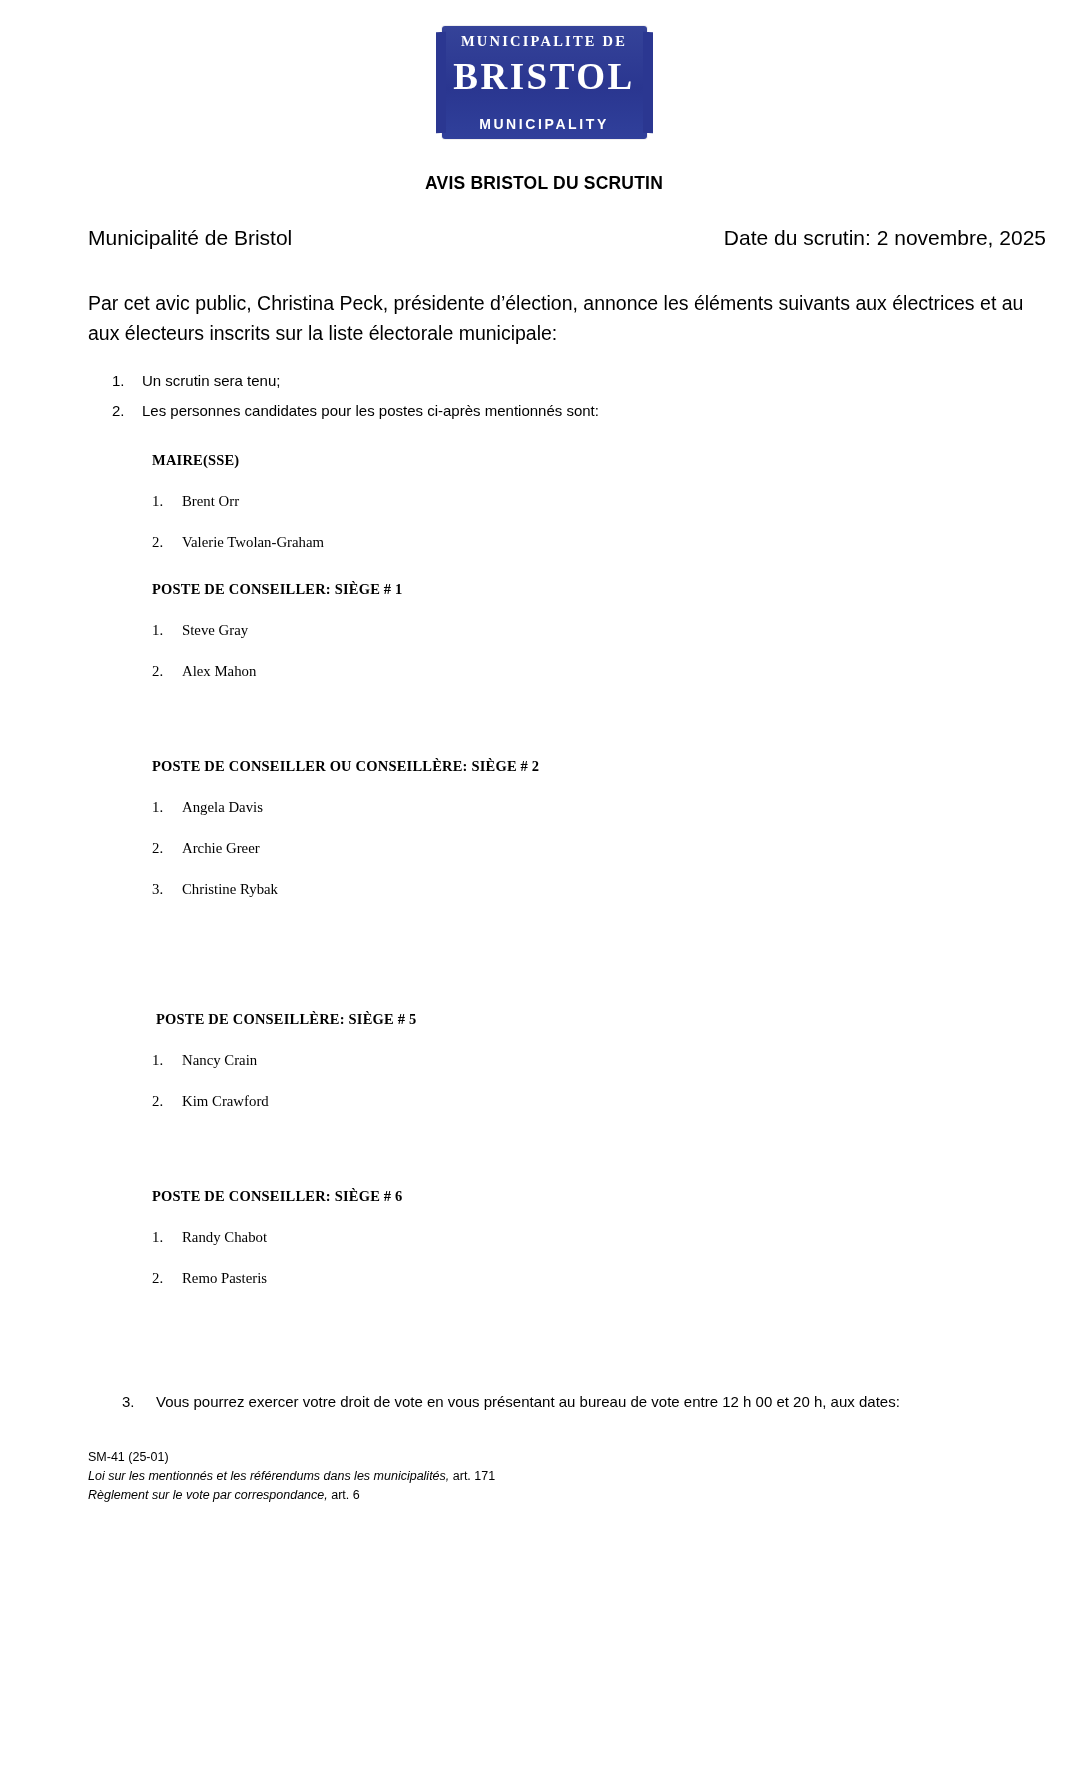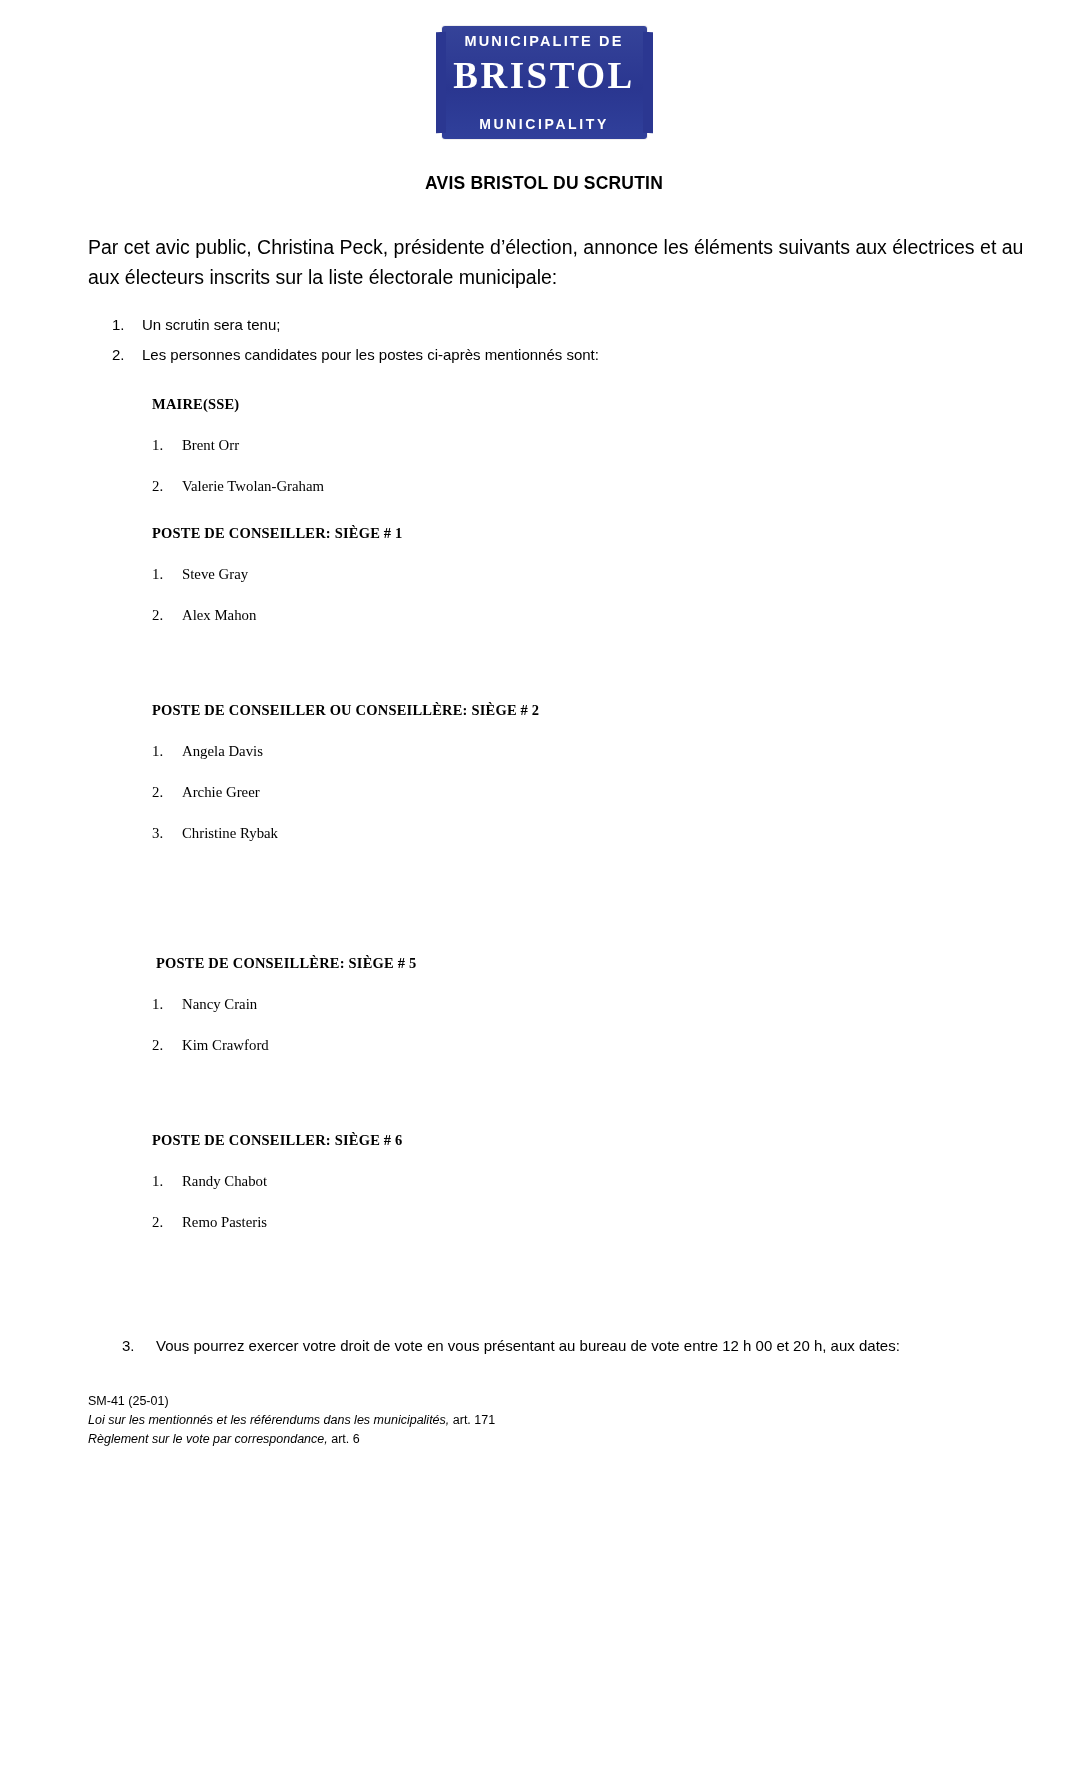--- a/index.html
+++ b/index.html
@@ -62,20 +62,21 @@
     background: #2b3791;
     transform: skewY(3deg);
   }
   .logo-top {
     color: #ffffff;
     font-size: 14.5px;
     letter-spacing: 2.2px;
     font-weight: 600;
     margin-bottom: 8px;
     z-index: 2;
+    font-family: Liberation Serif, serif;
   }
   .logo-main {
     color: #ffffff;
     font-family: "Liberation Serif", serif;
     font-size: 37px;
     font-weight: bold;
     letter-spacing: 2.5px;
     line-height: 1.05;
     z-index: 2;
   }
@@ -200,20 +201,24 @@
   <div class="logo-wrap">
     <div class="logo">
       <div class="logo-top">MUNICIPALITE DE</div>
       <div class="logo-main">BRISTOL</div>
       <div class="logo-bottom">MUNICIPALITY</div>
     </div>
   </div>
 
   <div class="doc-title">AVIS BRISTOL DU SCRUTIN</div>
 
+  <div class="meta-row">
+    <div>Municipalité de Bristol</div>
+    <div>Date du scrutin: 2 novembre, 2025</div>
+  </div>
 
   <div class="intro">Par cet avic public, Christina Peck, présidente d’élection, annonce les éléments suivants aux électrices et au aux électeurs inscrits sur la liste électorale municipale:</div>
 
   <ol class="outer-list">
     <li class="outer-item">
       <span class="outer-num">1.</span>
       <span class="outer-text">Un scrutin sera tenu;</span>
     </li>
     <li class="outer-item">
       <span class="outer-num">2.</span>

